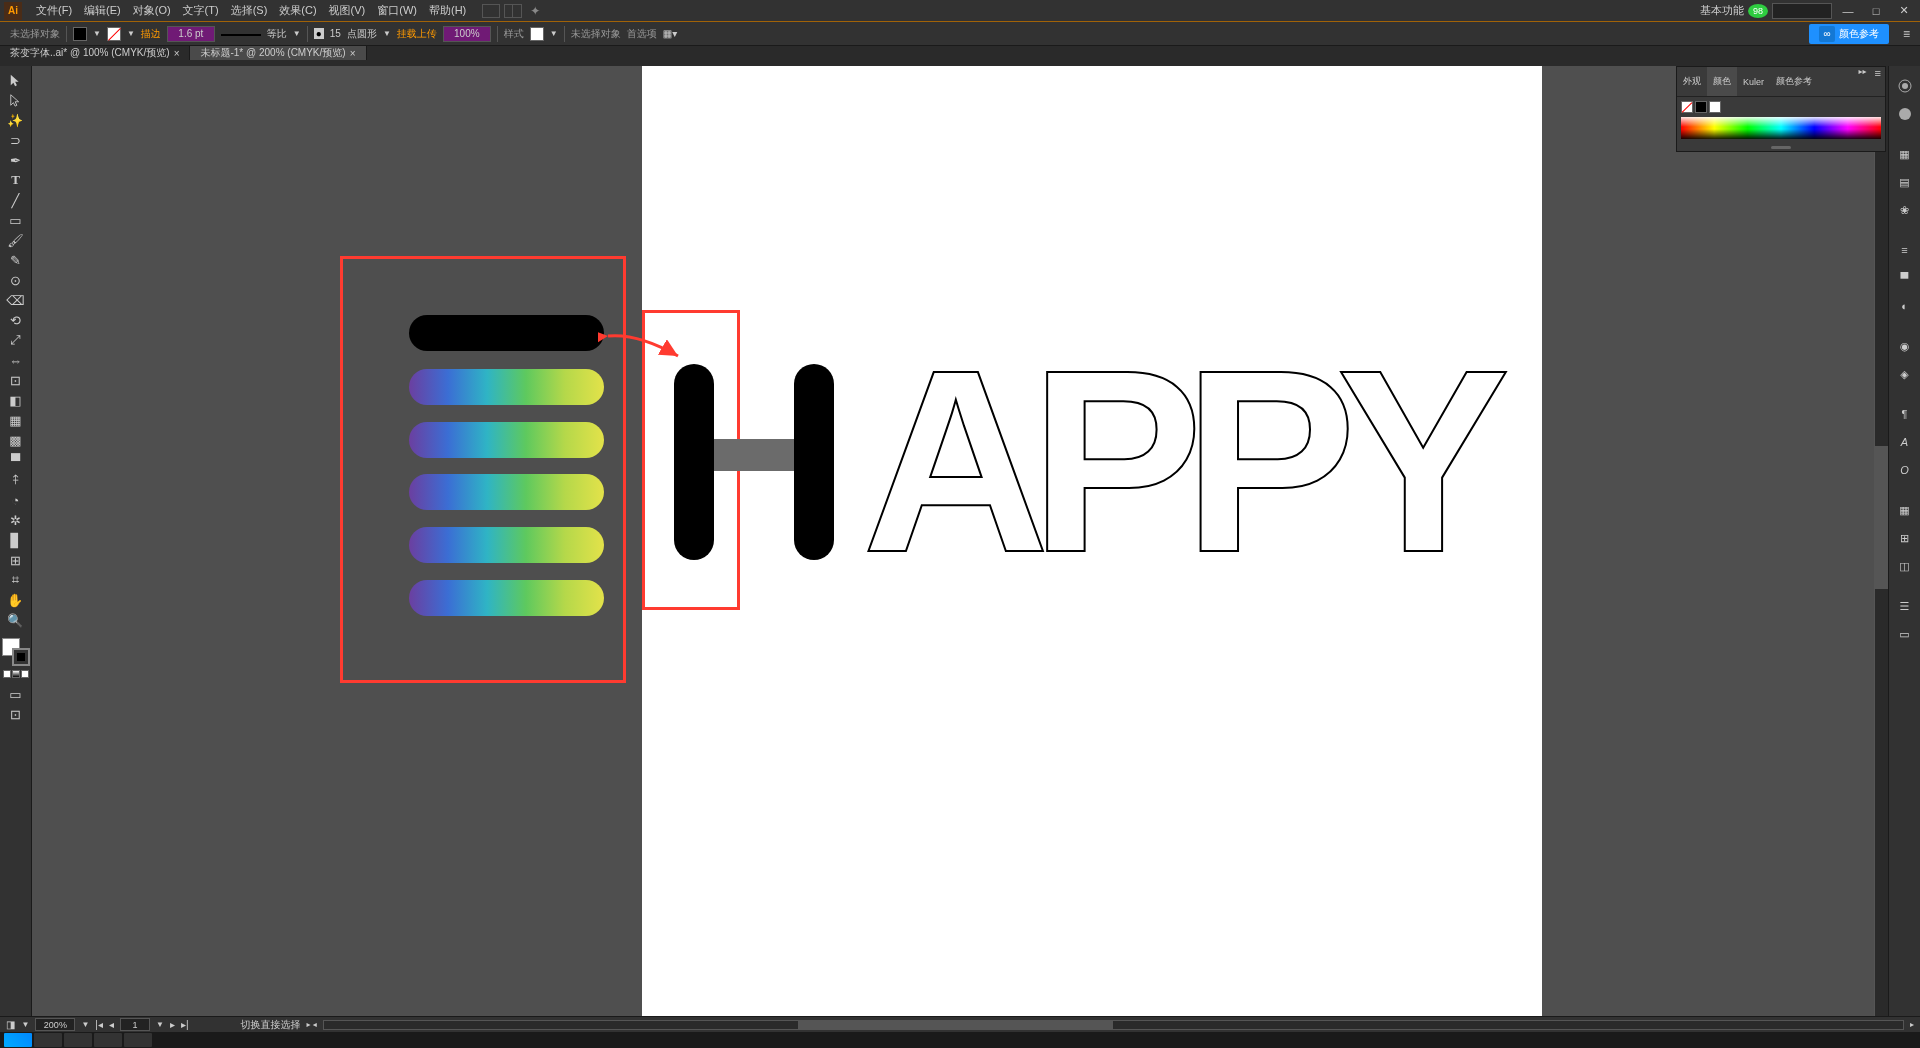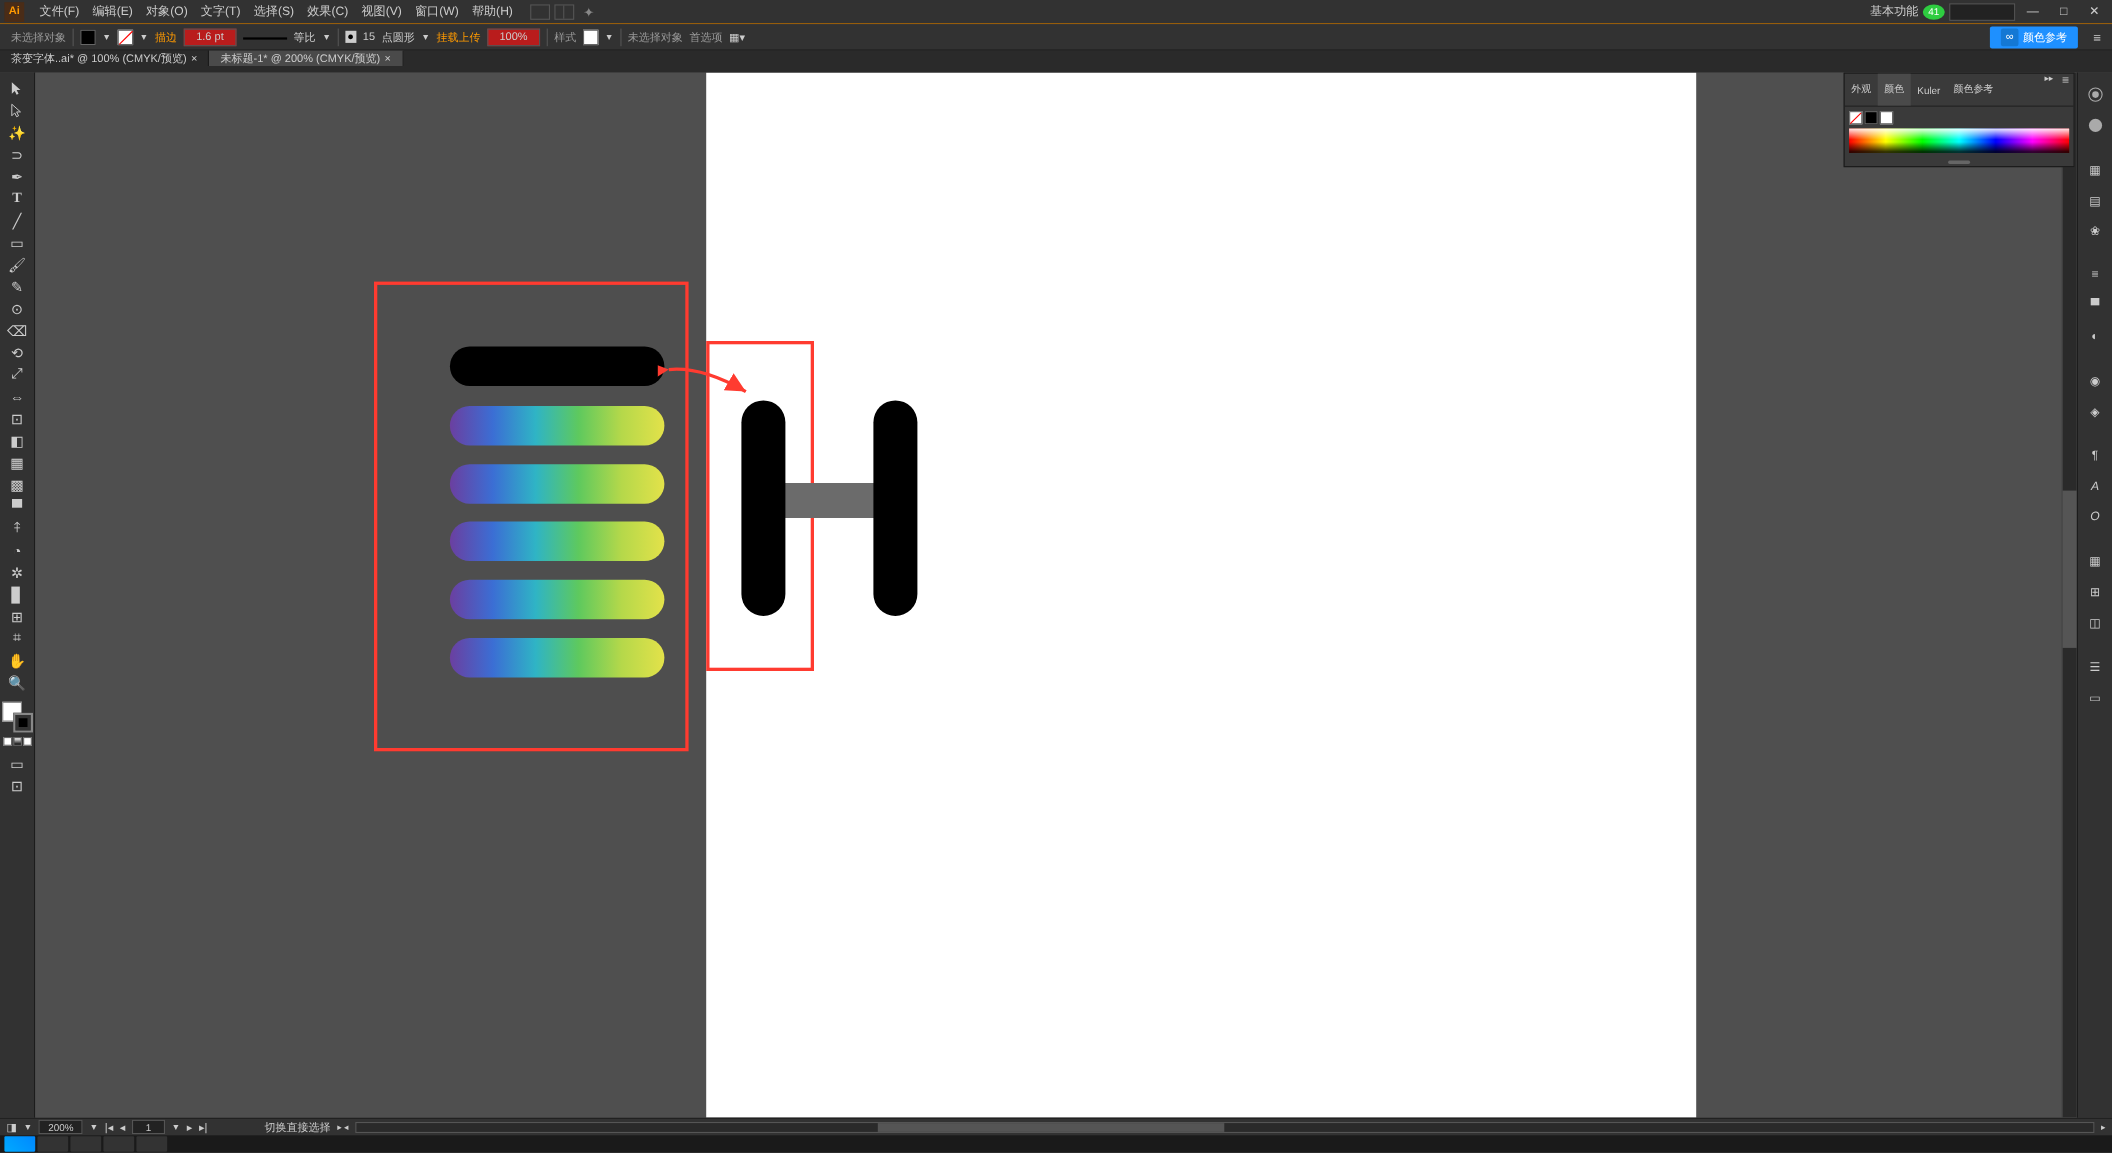--- a/index.html
+++ b/index.html
@@ -16,21 +16,21 @@
     
     
     .controlbar { height: 24px; background: #323232; display: flex; align-items: center; gap: 6px; padding: 0 10px; border-bottom: 1px solid #1a1a1a; font-size: 10px; }
     .ctrl-label { color: #999; text-align: center; }
     .ctrl-orange { color: #ff9a00; }
     .swatch { width: 14px; height: 14px; border: 1px solid #666; }
     .swatch.black { background: #000; }
     .swatch.white { background: #fff; }
     .swatch.none { background: #fff; position: relative; }
     .swatch.none::after { content: ""; position: absolute; width: 140%; height: 1px; background: red; top: 50%; left: -20%; transform: rotate(-45deg); }
-    .input-small { width: 48px; height: 16px; background: #b91c1c; border: 1px solid #555; color: #ccc; font-size: 10px; text-align: center; }
+    .input-small { width: 48px; height: 16px; background: #701a75; border: 1px solid #555; color: #ccc; font-size: 10px; text-align: center; }
     .line-prev { width: 40px; height: 4px; border-bottom: 2px solid #000; }
     .divider { width: 1px; height: 16px; background: #555; }
     .upload-btn { margin-left: auto; background: #1e90ff; color: #fff; padding: 2px 10px; border-radius: 2px; font-size: 10px; display: flex; align-items: center; gap: 4px; }
     .upload-icon { width: 16px; height: 16px; background: #1478d4; border-radius: 2px; display: flex; align-items: center; justify-content: center; }
     
     
     .tabbar { height: 20px; background: #2a2a2a; display: flex; align-items: flex-start; }
     .tab { padding: 0 10px; display: flex; align-items: center; gap: 4px; font-size: 10px; border-right: 1px solid #1a1a1a; }
     .tab.active { background: #4a4a4a; }
     .tab-close { cursor: pointer; font-size: 10px; }
@@ -115,21 +115,21 @@
   <div class="menu-item">视图(V)</div>
   <div class="menu-item">窗口(W)</div>
   <div class="menu-item">帮助(H)</div>
   <div style="width:18px;height:14px;border:1px solid #555;margin-left:10px;"></div>
   <div style="width:18px;height:14px;border:1px solid #555;margin-left:4px;display:flex;">
       <div style="width:50%;border-right:1px solid #555;"></div>
     </div>
   <div style="margin-left:8px;color:#888;font-size:12px;">✦</div>
   <div class="menubar-right">
     <span>基本功能</span>
-    <span class="badge">41</span>
+    <span class="badge">98</span>
     <div class="search-box"></div>
     <div class="window-btn">—</div>
     <div class="window-btn">□</div>
     <div class="window-btn">✕</div>
   </div>
 </div>
 
 <div class="controlbar">
   <span class="ctrl-label">未选择对象</span>
   <div class="divider"></div>
@@ -246,20 +246,21 @@
             <path d="M0,0 L6,3 L0,6 Z" fill="#ff3b30"></path>
           </marker>
         </defs>
       <path d="M10,8 Q40,5 80,28" stroke="#ff3b30" stroke-width="3" fill="none" marker-end="url(#ah)" marker-start="url(#ah)"></path>
     </svg>
 
     <div class="letter h-bar"></div>
     <div class="letter h-left"></div>
     <div class="letter h-right"></div>
 
+    <div class="outline-text">APPY</div>
 
     <div class="scroll-v">
         <div class="scroll-v-thumb"></div>
       </div>
   </div>
 
   <div class="rightdock">
     <div class="dock-btn">
         <svg viewBox="0 0 16 16">
           <circle cx="8" cy="8" r="6" fill="none" stroke="#aaa"></circle>

